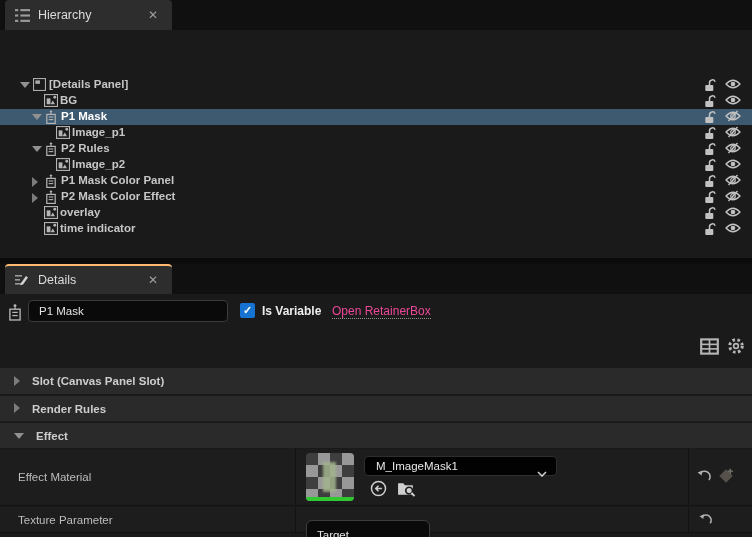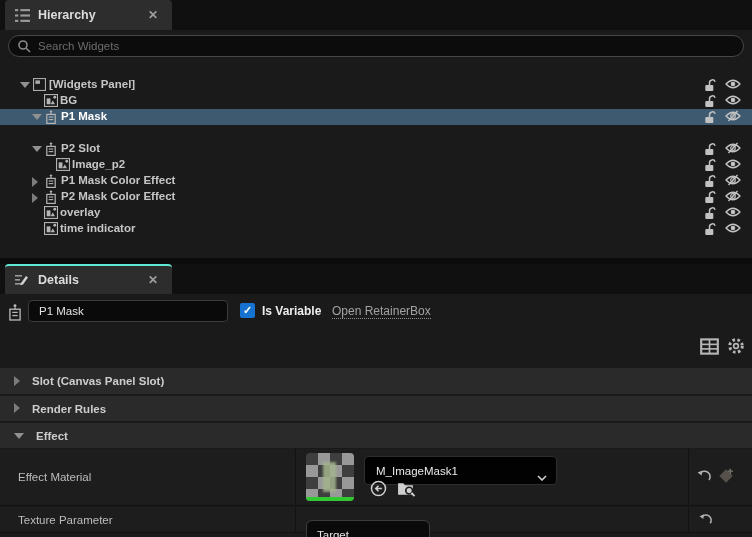--- a/index.html
+++ b/index.html
@@ -1,23 +1,23 @@
 <!DOCTYPE html>
 <html><head>
 <meta charset="utf-8">
 <style>
   html,body{margin:0;padding:0;background:#0c0c0c;}
   #root{position:relative;width:752px;height:537px;background:#121212;overflow:hidden;
         font-family:"Liberation Sans",sans-serif;-webkit-font-smoothing:antialiased;}
   .abs{position:absolute;}
   
-  .tabbar{left:0;right:0;height:30px;background:#101010;font-weight:bold;}
+  .tabbar{left:0;right:0;height:30px;background:#101010;}
   .tab{position:absolute;left:5px;top:0;width:167px;height:30px;background:#2d2d2d;
        border-radius:4px 4px 0 0;display:flex;align-items:center;}
-  .tab.blue-top{border-top:2px solid #5eead4;height:28px;}
+  .tab.blue-top{border-top:2px solid #fdba74;height:28px;}
   .tab-icon{margin-left:10px;width:15px;height:14px;display:flex;align-items:center;}
   .tab-label{margin-left:8px;font-size:12.5px;color:#dcdcdc;flex:1;}
   .tab-close{margin-right:14px;color:#9f9f9f;font-size:12px;cursor:pointer;}
   
   #hier-body{left:0;top:30px;width:752px;height:228px;background:#1a1a1a;}
   #detail-body{left:0;top:294px;width:752px;height:243px;background:#1a1a1a;}
   .gap{left:0;width:752px;background:#0b0b0b;}
   
   .pill{position:absolute;height:20px;background:#0c0c0c;border:1px solid #474747;
         border-radius:12px;display:flex;align-items:center;}
@@ -34,34 +34,34 @@
   .t-label{position:absolute;top:1px;white-space:nowrap;}
   .row-ctrl{position:absolute;top:1px;width:16px;height:14px;cursor:pointer;}
   .ctrl-lock{right:33px;}
   .ctrl-eye{right:11px;}
   
   .txt-input{position:absolute;background:#0a0a0a;border:1px solid #3c3c3c;border-radius:4px;
              color:#e2e2e2;font-size:11.5px;display:flex;align-items:center;padding-left:10px;box-sizing:border-box;}
   .chkbox{position:absolute;width:15px;height:15px;background:#1673d2;border-radius:2px;
           color:#fff;font-size:11px;font-weight:bold;text-align:center;line-height:15px;cursor:pointer;}
   .lbl{position:absolute;font-size:12px;color:#ededed;font-weight:600;}
-  .link{position:absolute;font-size:12px;color:#a3a3a3;border-bottom:1px dotted #8f8f8f;cursor:pointer;}
+  .link{position:absolute;font-size:12px;color:#ec4899;border-bottom:1px dotted #8f8f8f;cursor:pointer;}
   .sec{position:absolute;left:0;width:752px;background:#2a2a2a;display:flex;align-items:center;}
   .sec .s-arrow{margin-left:14px;}
   .sec .s-label{margin-left:12px;font-size:11.5px;font-weight:bold;color:#cdcdcd;}
   .prop{position:absolute;left:0;width:752px;background:#1d1d1d;border-bottom:1px solid #121212;box-sizing:border-box;}
   .prop-label{position:absolute;left:18px;font-size:11.5px;color:#bdbdbd;}
   .vdiv{position:absolute;top:0;bottom:0;width:1px;background:#121212;}
   .icon-btn{position:absolute;cursor:pointer;}
   
   #thumb{position:absolute;left:306px;top:4px;width:48px;height:48px;border-radius:4px;overflow:hidden;
          background:repeating-conic-gradient(#989898 0% 25%, #3e3e3e 25% 50%);background-size:24px 24px;}
   #thumb .blob{position:absolute;left:17px;top:9px;width:13px;height:30px;background:#a3b48d;opacity:.85;filter:blur(1px);}
   #thumb .gbar{position:absolute;left:0;right:0;bottom:0;height:4px;background:#31c831;}
-  .dropdown{position:absolute;left:364px;top:7px;width:193px;height:29px;background:#020202;
+  .dropdown{position:absolute;left:364px;top:7px;width:193px;height:20px;background:#020202;
             border:1px solid #2e2e2e;border-radius:4px;display:flex;align-items:center;cursor:pointer;box-sizing:border-box;}
   .dropdown .dd-label{margin-left:11px;font-size:11.5px;color:#e8e8e8;flex:1;}
   .dropdown .dd-chev{margin-right:9px;width:10px;height:7px;}
 </style>
 </head>
 <body>
 
 <div id="root">
 
   <div class="abs tabbar" style="top:0;">
@@ -77,37 +77,28 @@
               <rect x="5" y="10" width="9" height="2"></rect>
             </g>
           </svg>
       </span>
       <span class="tab-label">Hierarchy</span>
       <span class="tab-close">✕</span>
     </div>
   </div>
 
   <div class="abs" id="hier-body">
-    <div class="pill" style="left:8px;top:5px;width:734px;">
-      <span class="mag">
-        <svg viewBox="0 0 14 14" width="14" height="14">
-            <circle cx="6" cy="6" r="4" fill="none" stroke="#8a8a8a" stroke-width="1.6"></circle>
-            <line x1="9.2" y1="9.2" x2="13" y2="13" stroke="#8a8a8a" stroke-width="1.6"></line>
-          </svg>
-      </span>
-      <span class="ph">Search Widgets</span>
-    </div>
     <div class="abs" id="tree" style="left:0;top:31px;width:752px;height:180px;">
         <div class="tree-row" style="top: 16px;">
           <span class="t-arrow a-down" style="left: 20px;"></span>
           <span class="t-icon" style="left: 33px;"><svg viewBox="0 0 12 12" width="13" height="13">
               <rect x="0.5" y="0.5" width="11" height="11" fill="none" stroke="#ababab"></rect>
               <rect x="2.2" y="2.2" width="4.2" height="3.2" fill="#ababab"></rect>
             </svg></span>
-          <span class="t-label" style="left: 49px;">[Widgets Panel]</span>
+          <span class="t-label" style="left: 49px;">[Details Panel]</span>
           <span class="row-ctrl ctrl-lock"><svg viewBox="0 0 14 14" width="14" height="14">
               <path d="M6.5 7 V4.6 a2.9 2.9 0 0 1 5.6 -0.9" fill="none" stroke="#c2c2c2" stroke-width="1.5"></path>
               <rect x="2.3" y="7" width="8" height="6" rx="1" fill="#c2c2c2"></rect>
             </svg></span>
           <span class="row-ctrl ctrl-eye"><svg viewBox="0 0 16 12" width="16" height="12">
               <path d="M1 6 Q8 -1.5 15 6 Q8 13.5 1 6 Z" fill="none" stroke="#c2c2c2" stroke-width="1.3"></path>
               <circle cx="8" cy="6" r="2.3" fill="#c2c2c2"></circle>
             </svg></span>
         </div>
         <div class="tree-row" style="top: 32px;">
@@ -140,30 +131,48 @@
           <span class="row-ctrl ctrl-lock"><svg viewBox="0 0 14 14" width="14" height="14">
               <path d="M6.5 7 V4.6 a2.9 2.9 0 0 1 5.6 -0.9" fill="none" stroke="#c2c2c2" stroke-width="1.5"></path>
               <rect x="2.3" y="7" width="8" height="6" rx="1" fill="#c2c2c2"></rect>
             </svg></span>
           <span class="row-ctrl ctrl-eye"><svg viewBox="0 0 16 12" width="16" height="12">
               <path d="M1 6 Q8 -1.5 15 6 Q8 13.5 1 6 Z" fill="none" stroke="#c2c2c2" stroke-width="1.3"></path>
               <circle cx="8" cy="6" r="2.3" fill="none" stroke="#c2c2c2" stroke-width="1.2"></circle>
               <line x1="3.5" y1="11" x2="12.5" y2="1" stroke="#c2c2c2" stroke-width="1.4"></line>
             </svg></span>
         </div>
+        <div class="tree-row" style="top: 64px;">
+          <span class="t-icon" style="left: 56px;"><svg viewBox="0 0 13 12" width="14" height="13">
+              <rect x="0.5" y="0.5" width="12" height="11" fill="none" stroke="#b5b5b5"></rect>
+              <rect x="2.5" y="4" width="3.5" height="5.5" fill="#b5b5b5"></rect>
+              <path d="M6 9.5 L8.2 6 L10.2 9.5 Z" fill="#b5b5b5"></path>
+              <circle cx="10" cy="3" r="1.3" fill="#b5b5b5"></circle>
+            </svg></span>
+          <span class="t-label" style="left: 72px;">Image_p1</span>
+          <span class="row-ctrl ctrl-lock"><svg viewBox="0 0 14 14" width="14" height="14">
+              <path d="M6.5 7 V4.6 a2.9 2.9 0 0 1 5.6 -0.9" fill="none" stroke="#c2c2c2" stroke-width="1.5"></path>
+              <rect x="2.3" y="7" width="8" height="6" rx="1" fill="#c2c2c2"></rect>
+            </svg></span>
+          <span class="row-ctrl ctrl-eye"><svg viewBox="0 0 16 12" width="16" height="12">
+              <path d="M1 6 Q8 -1.5 15 6 Q8 13.5 1 6 Z" fill="none" stroke="#c2c2c2" stroke-width="1.3"></path>
+              <circle cx="8" cy="6" r="2.3" fill="none" stroke="#c2c2c2" stroke-width="1.2"></circle>
+              <line x1="3.5" y1="11" x2="12.5" y2="1" stroke="#c2c2c2" stroke-width="1.4"></line>
+            </svg></span>
+        </div>
         <div class="tree-row" style="top: 80px;">
           <span class="t-arrow a-down" style="left: 32px;"></span>
           <span class="t-icon" style="left: 45px;"><svg viewBox="0 0 12 15" width="12" height="15">
               <circle cx="6" cy="1.6" r="1.2" fill="#b5b5b5"></circle>
               <line x1="6" y1="2.8" x2="6" y2="4.4" stroke="#b5b5b5" stroke-width="1.2"></line>
               <rect x="1.8" y="4.4" width="8.4" height="9" fill="none" stroke="#b5b5b5" stroke-width="1.2"></rect>
               <line x1="3.7" y1="7" x2="8.3" y2="7" stroke="#b5b5b5" stroke-width="1.1"></line>
               <line x1="3.7" y1="9.6" x2="8.3" y2="9.6" stroke="#b5b5b5" stroke-width="1.1"></line>
             </svg></span>
-          <span class="t-label" style="left: 61px;">P2 Slot</span>
+          <span class="t-label" style="left: 61px;">P2 Rules</span>
           <span class="row-ctrl ctrl-lock"><svg viewBox="0 0 14 14" width="14" height="14">
               <path d="M6.5 7 V4.6 a2.9 2.9 0 0 1 5.6 -0.9" fill="none" stroke="#c2c2c2" stroke-width="1.5"></path>
               <rect x="2.3" y="7" width="8" height="6" rx="1" fill="#c2c2c2"></rect>
             </svg></span>
           <span class="row-ctrl ctrl-eye"><svg viewBox="0 0 16 12" width="16" height="12">
               <path d="M1 6 Q8 -1.5 15 6 Q8 13.5 1 6 Z" fill="none" stroke="#c2c2c2" stroke-width="1.3"></path>
               <circle cx="8" cy="6" r="2.3" fill="none" stroke="#c2c2c2" stroke-width="1.2"></circle>
               <line x1="3.5" y1="11" x2="12.5" y2="1" stroke="#c2c2c2" stroke-width="1.4"></line>
             </svg></span>
         </div>
@@ -186,21 +195,21 @@
         </div>
         <div class="tree-row" style="top: 112px;">
           <span class="t-arrow a-right" style="left: 32px;"></span>
           <span class="t-icon" style="left: 45px;"><svg viewBox="0 0 12 15" width="12" height="15">
               <circle cx="6" cy="1.6" r="1.2" fill="#b5b5b5"></circle>
               <line x1="6" y1="2.8" x2="6" y2="4.4" stroke="#b5b5b5" stroke-width="1.2"></line>
               <rect x="1.8" y="4.4" width="8.4" height="9" fill="none" stroke="#b5b5b5" stroke-width="1.2"></rect>
               <line x1="3.7" y1="7" x2="8.3" y2="7" stroke="#b5b5b5" stroke-width="1.1"></line>
               <line x1="3.7" y1="9.6" x2="8.3" y2="9.6" stroke="#b5b5b5" stroke-width="1.1"></line>
             </svg></span>
-          <span class="t-label" style="left: 61px;">P1 Mask Color Effect</span>
+          <span class="t-label" style="left: 61px;">P1 Mask Color Panel</span>
           <span class="row-ctrl ctrl-lock"><svg viewBox="0 0 14 14" width="14" height="14">
               <path d="M6.5 7 V4.6 a2.9 2.9 0 0 1 5.6 -0.9" fill="none" stroke="#c2c2c2" stroke-width="1.5"></path>
               <rect x="2.3" y="7" width="8" height="6" rx="1" fill="#c2c2c2"></rect>
             </svg></span>
           <span class="row-ctrl ctrl-eye"><svg viewBox="0 0 16 12" width="16" height="12">
               <path d="M1 6 Q8 -1.5 15 6 Q8 13.5 1 6 Z" fill="none" stroke="#c2c2c2" stroke-width="1.3"></path>
               <circle cx="8" cy="6" r="2.3" fill="none" stroke="#c2c2c2" stroke-width="1.2"></circle>
               <line x1="3.5" y1="11" x2="12.5" y2="1" stroke="#c2c2c2" stroke-width="1.4"></line>
             </svg></span>
         </div>

